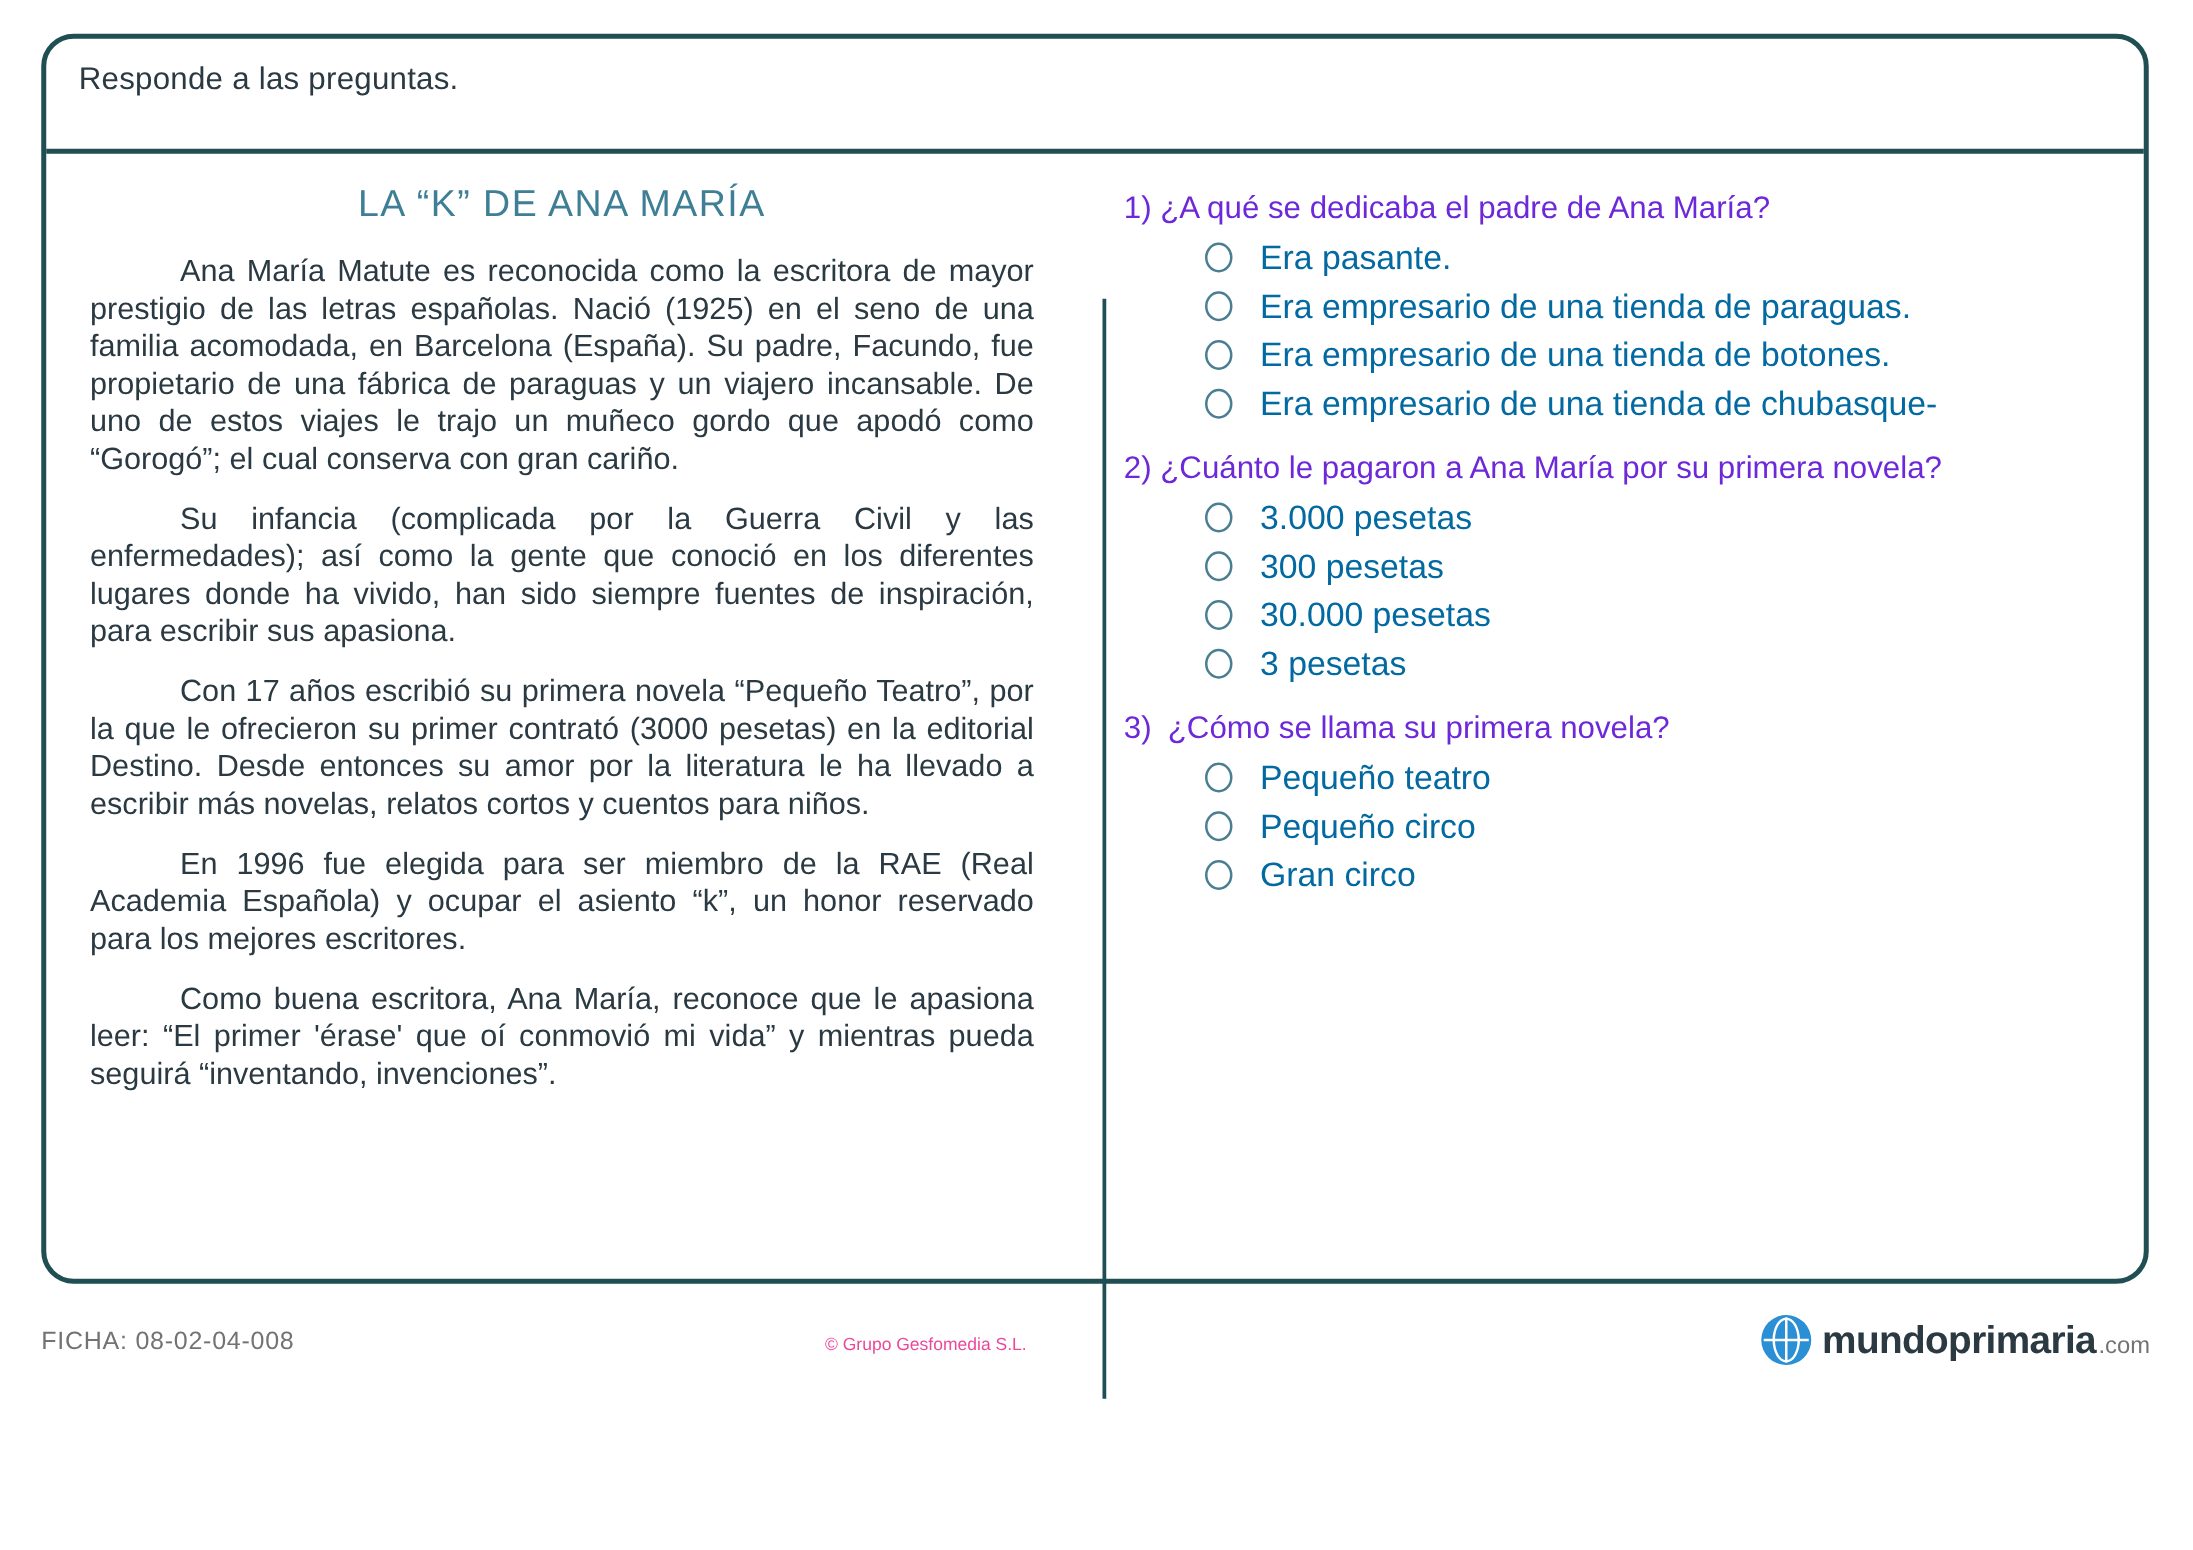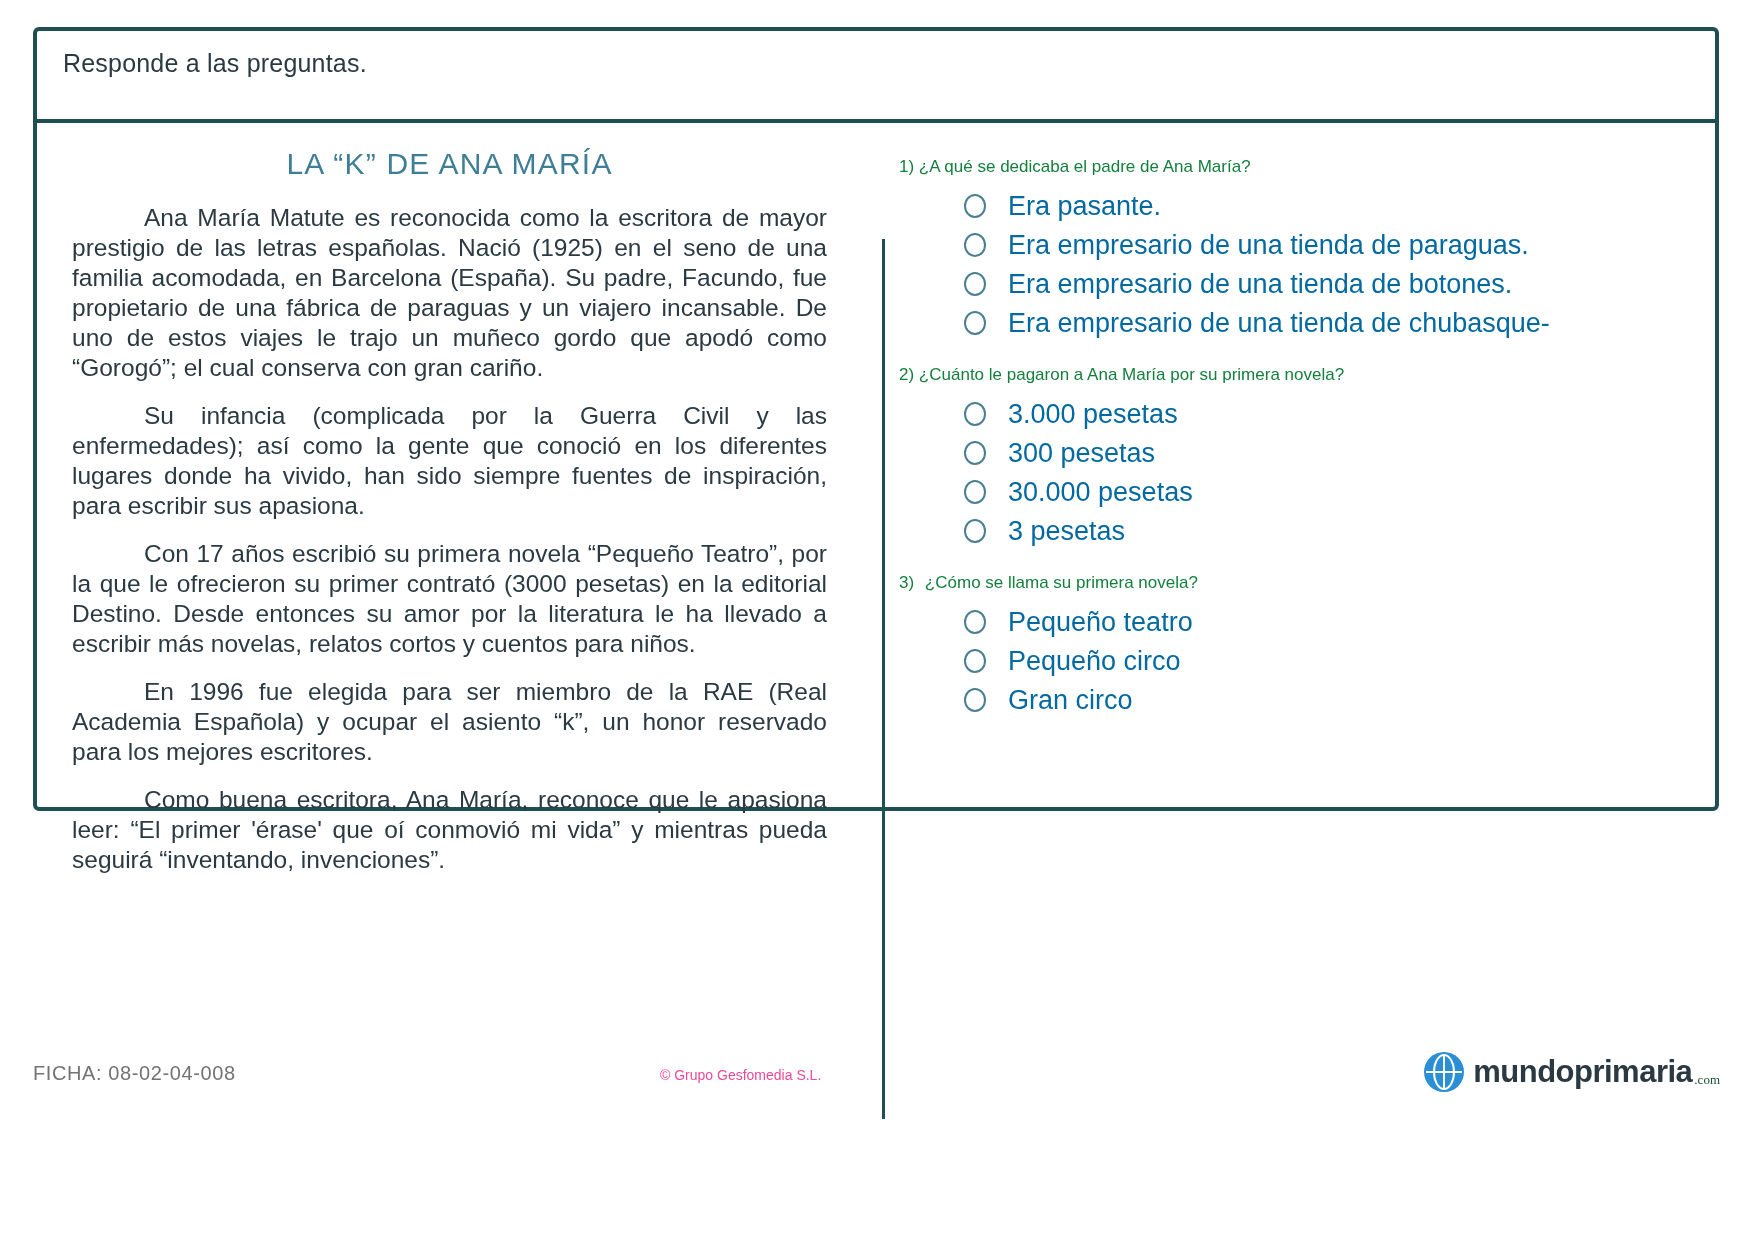--- a/index.html
+++ b/index.html
@@ -12,23 +12,23 @@
     height: 1240px;
     font-family: "Liberation Sans", sans-serif;
     position: relative;
     overflow: hidden;
   }
   .sheet {
     position: absolute;
     left: 33px;
     top: 27px;
     width: 1686px;
-    height: 784px;
+    height: 1000px;
     border: 4px solid #1f4e53;
-    border-radius: 6px;
+    border-radius: 26px;
     box-sizing: border-box;
     background: #ffffff;
   }
   .instruction-bar {
     position: absolute;
     left: 0;
     top: 0;
     width: 100%;
     height: 92px;
     border-bottom: 4px solid #1f4e53;
@@ -84,23 +84,23 @@
     text-indent: 72px;
     font-size: 24.5px;
     line-height: 30px;
     color: #2b3a42;
     hyphens: none;
   }
   .question-block {
     margin-bottom: 22px;
   }
   .question-text {
-    font-size: 17px;
+    font-size: 25px;
     line-height: 31px;
-    color: #15803d;
+    color: #6d28d9;
     margin: 0 0 10px 0;
   }
   .options {
     margin: 0;
     padding: 0;
     list-style: none;
   }
   .option-row {
     display: flex;
     align-items: center;
@@ -193,26 +193,25 @@
     box-sizing: border-box;
   }
   .logo-word {
     font-size: 31px;
     color: #2b3a42;
     font-weight: bold;
     letter-spacing: -0.5px;
     text-align: right;
   }
   .logo-com {
-    font-size: 13px;
-    color: #14532d;
+    font-size: 19px;
+    color: #737373;
     margin-left: 2px;
     align-self: flex-end;
     padding-bottom: 4px;
-    font-family: Liberation Serif, serif;
   }
 </style>
 </head>
 <body>
 
 <div class="sheet">
 
   <div class="instruction-bar">
     <div class="instruction-text">Responde a las preguntas.</div>
   </div>

